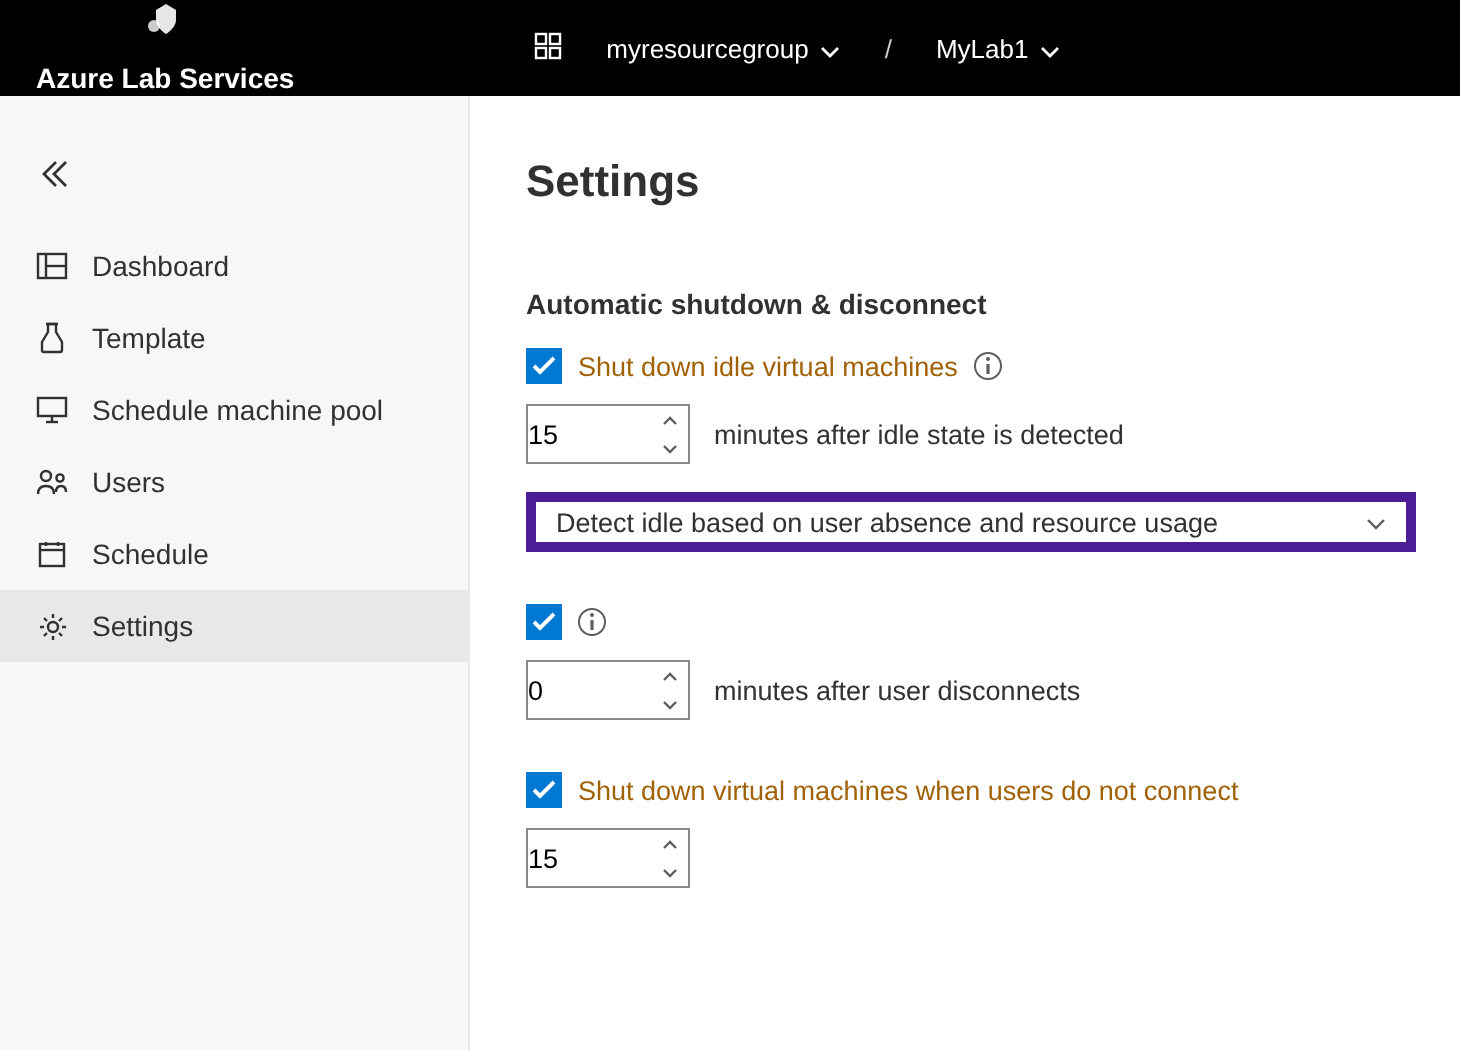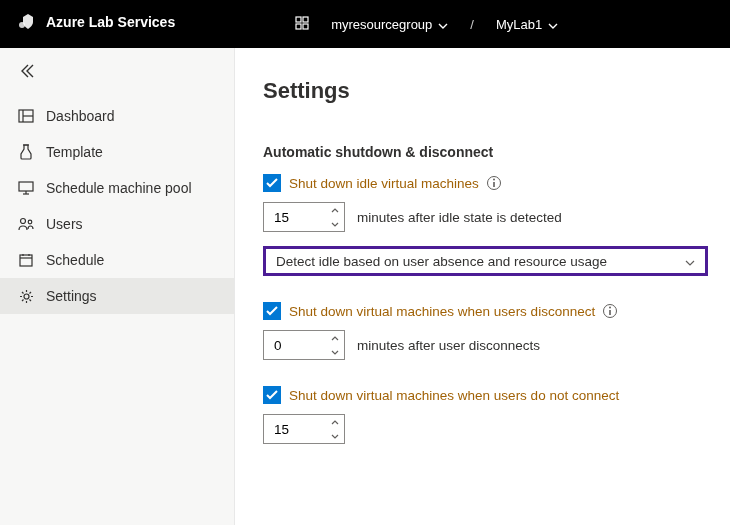--- a/index.html
+++ b/index.html
@@ -1,48 +1,48 @@
 <!DOCTYPE html>
 <html><head>
   <meta charset="utf-8">
   <style>
     * { margin: 0; padding: 0; box-sizing: border-box; }
     body { font-family: 'Segoe UI', Tahoma, sans-serif; width: 730px; height: 525px; background: #fff; overflow: hidden; }
     
     .topbar { background: #000; height: 48px; display: flex; align-items: center; padding: 0 18px; color: #fff; }
-    .logo-wrap { display: flex; gap: 8px; }
+    .logo-wrap { display: flex; align-items: center; gap: 8px; flex-direction: column; }
     .logo-text { font-size: 14px; font-weight: 600; }
     .breadcrumb-wrap { margin-left: 120px; display: flex; align-items: center; gap: 22px; font-size: 13px; }
     .bc-item { display: flex; align-items: center; gap: 6px; cursor: pointer; }
     .bc-sep { color: #ccc; }
     
     .main { display: flex; height: calc(525px - 48px); }
-    .sidebar { width: 235px; background: #f7f7f6; border-right: 1px solid #e8e8e8; padding-top: 8px; }
+    .sidebar { width: 235px; background: #f7f7f6; border-right: 1px solid #e8e8e8; padding-top: 24px; }
     .collapse-btn { padding: 8px 18px 16px; cursor: pointer; }
     .nav-item { display: flex; align-items: center; gap: 12px; padding: 10px 18px; font-size: 14px; color: #323130; cursor: pointer; }
     .nav-item.active { background: #e8e8e6; }
     .nav-icon { width: 16px; height: 16px; display: flex; align-items: center; justify-content: center; }
     
     .content { flex: 1; padding: 30px 28px; overflow-y: auto; }
     .page-title { font-size: 22px; font-weight: 600; color: #323130; margin-bottom: 40px; }
     .section-title { font-size: 14px; font-weight: 600; color: #323130; margin-bottom: 14px; }
     
     .cb-row { display: flex; align-items: center; gap: 8px; margin-bottom: 10px; }
     .checkbox { width: 18px; height: 18px; background: #0078d4; display: flex; align-items: center; justify-content: center; cursor: pointer; }
     .cb-label { font-size: 13.5px; color: #a16207; }
     .info-icon { width: 14px; height: 14px; border: 1px solid #605e5c; border-radius: 50%; display: flex; align-items: center; justify-content: center; }
     
     .input-row { display: flex; align-items: center; gap: 12px; margin-bottom: 14px; }
     .num-wrap { position: relative; width: 82px; }
-    .num-input { width: 82px; height: 30px; border: 1px solid #8a8886; padding: 4px 22px 4px 10px; font-size: 13.5px; }
+    .num-input { width: 82px; height: 30px; border: 1px solid #8a8886; padding: 4px 22px 4px 0; font-size: 13.5px; }
     .spinners { position: absolute; right: 1px; top: 1px; bottom: 1px; width: 18px; display: flex; flex-direction: column; }
     .spin { flex: 1; display: flex; align-items: center; justify-content: center; cursor: pointer; }
     .helper { font-size: 13.5px; color: #323130; }
     
-    .select-wrap { width: 445px; height: 30px; border: 3px solid #4c1d95; display: flex; align-items: center; padding: 0 10px; justify-content: space-between; cursor: pointer; margin-bottom: 26px; }
+    .select-wrap { width: 445px; height: 30px; border: 5px solid #4c1d95; display: flex; align-items: center; padding: 0 10px; justify-content: space-between; cursor: pointer; margin-bottom: 26px; }
     .select-val { font-size: 13.5px; color: #323130; }
     
     .group { margin-bottom: 26px; }
   </style>
 </head>
 <body>
 
 <div class="topbar">
   <div class="logo-wrap">
     <span>
@@ -197,21 +197,20 @@
       </div>
     </div>
 
     <div class="group">
       <div class="cb-row">
         <div class="checkbox">
           <svg width="12" height="10" viewBox="0 0 12 10" fill="none" stroke="#fff" stroke-width="2">
               <path d="M1 5 L4 8 L11 1"></path>
             </svg>
         </div>
-        <span class="cb-label">Shut down virtual machines when users disconnect</span>
         <span class="info-icon">
             <svg width="8" height="10" viewBox="0 0 8 10">
               <circle cx="4" cy="1.5" r="1" fill="#605e5c"></circle>
               <rect x="3.2" y="4" width="1.6" height="5" fill="#605e5c"></rect>
             </svg>
           </span>
       </div>
       <div class="input-row">
         <div class="num-wrap">
           <input class="num-input" value="0" style="">

